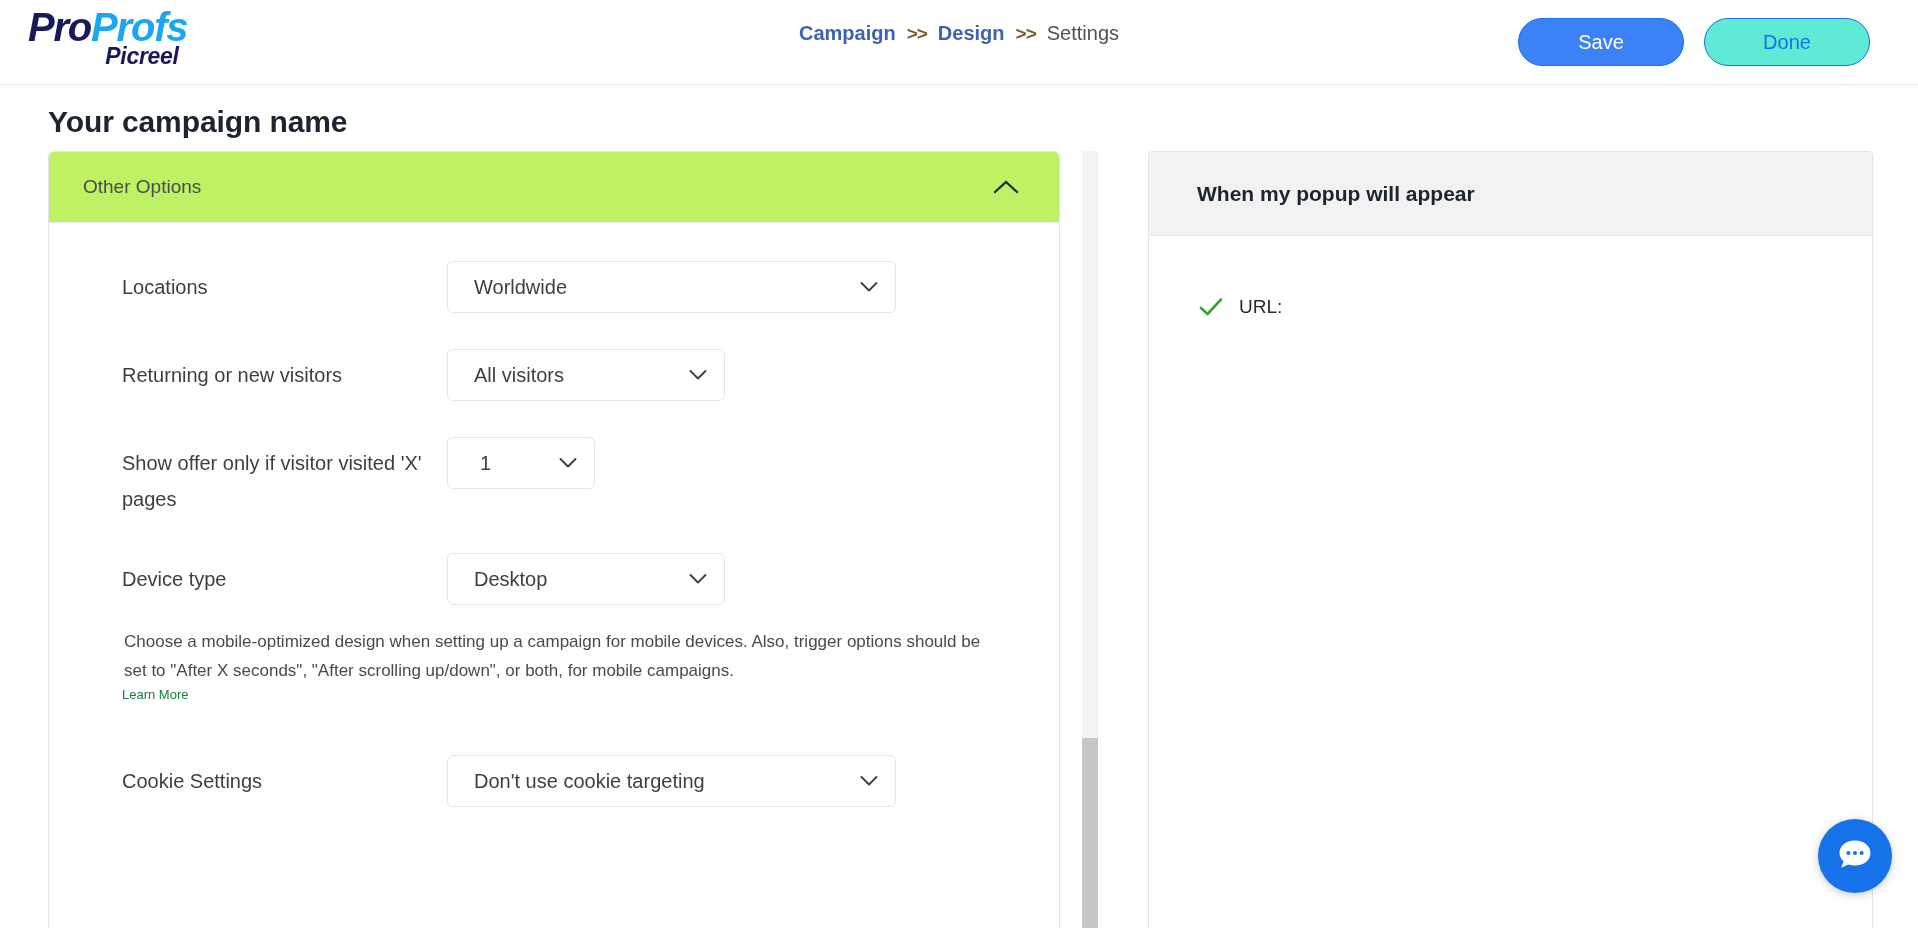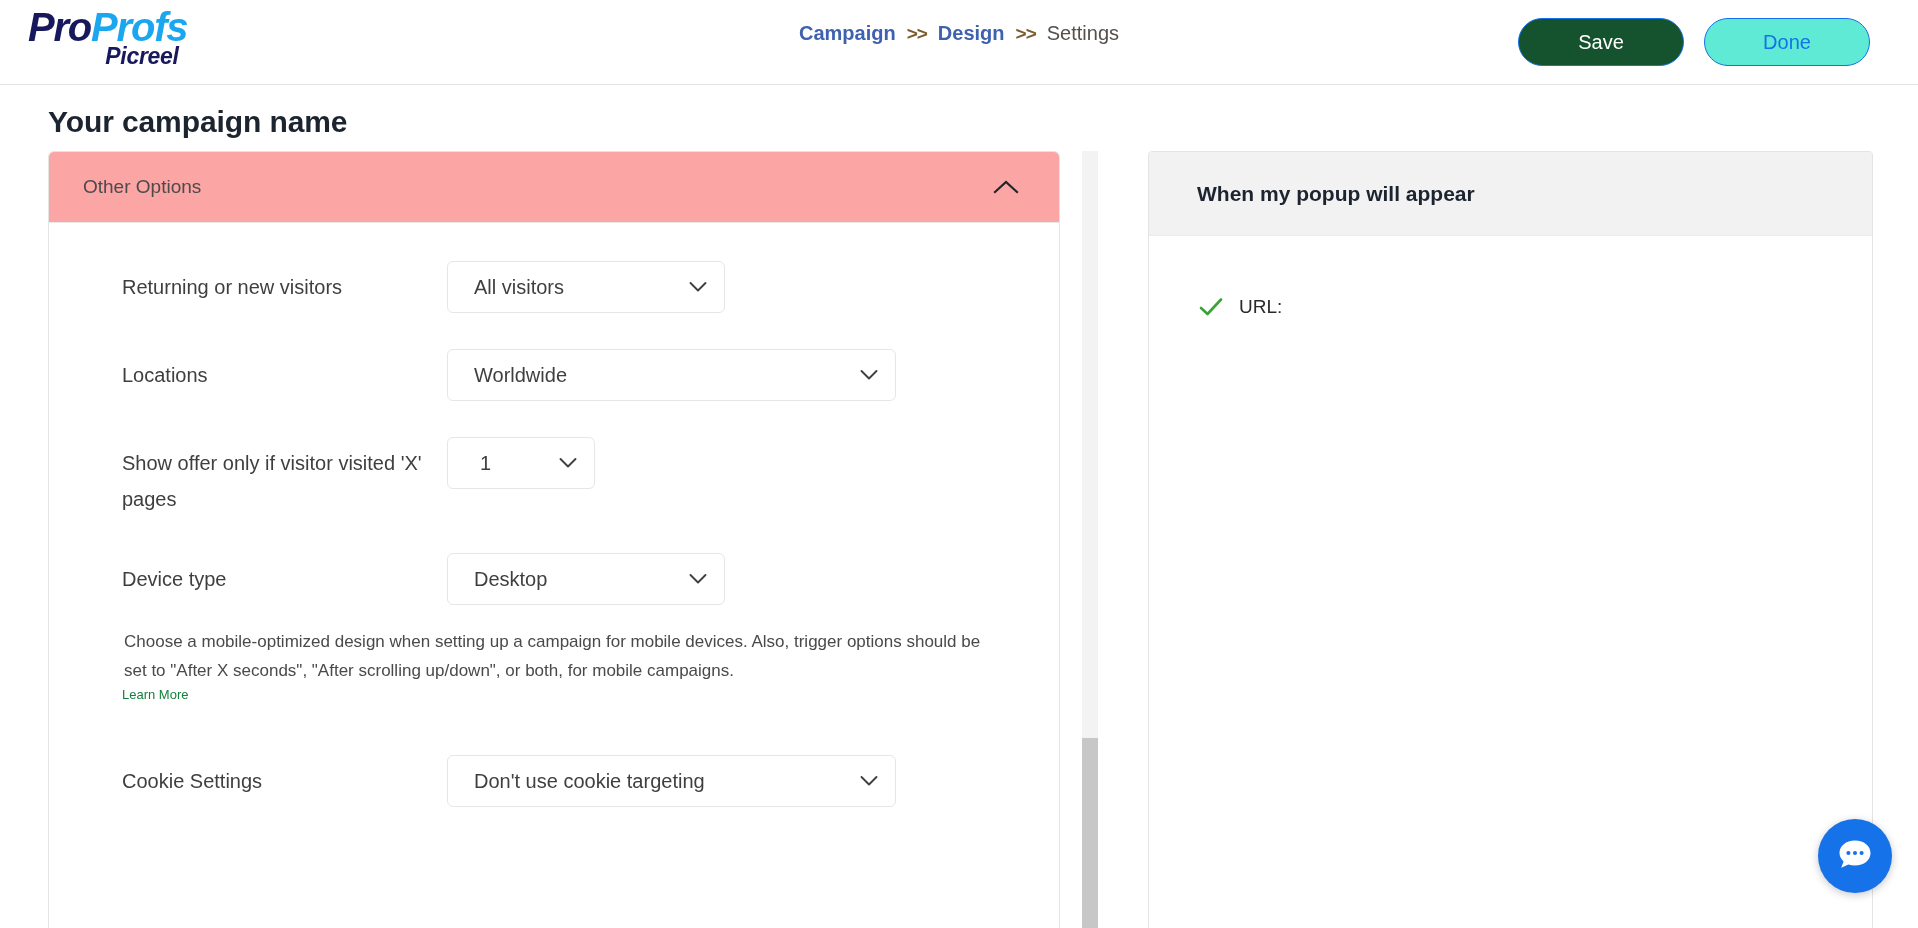--- a/index.html
+++ b/index.html
@@ -93,21 +93,21 @@
     min-width: 166px;
     border-radius: 26px;
     font-size: 20px;
     display: flex;
     align-items: center;
     justify-content: center;
     cursor: pointer;
     border: 1px solid transparent;
   }
   .btn-primary {
-    background: #14532d;
+    background: #3b82f6;
     color: #ffffff;
     border-color: #1572e8;
   }
   .btn-outline {
     background: #5eead4;
     color: #1572e8;
     border: 1px solid #1572e8;
   }
 
   
@@ -135,21 +135,21 @@
     top: 66px;
     width: 1012px;
     height: 813px;
     background: #ffffff;
     border: 1px solid #e4e4e4;
     border-radius: 6px;
     overflow: hidden;
   }
   .panel-header {
     height: 71px;
-    background: #fca5a5;
+    background: #bef264;
     display: flex;
     align-items: center;
     padding: 0 36px 0 34px;
     border-bottom: 1px solid #e8e8e8;
   }
   .panel-header-title {
     font-size: 19px;
     color: #4b4b4b;
     flex: 1;
   }
@@ -339,50 +339,50 @@
     <div class="panel-header">
       <span class="panel-header-title">Other Options</span>
       <span class="chevron-toggle">
         <svg width="26" height="16" viewBox="0 0 26 16" aria-hidden="true">
           <polyline points="2,13 13,3 24,13" fill="none" stroke="#20242c" stroke-width="2.2" stroke-linecap="square"></polyline>
         </svg>
       </span>
     </div>
 
     <div class="panel-body">
+
+      <div class="form-row">
+        <div class="form-label">Locations</div>
+        <div class="select-wrap">
+          <select class="sel w-locations">
+            <option>Worldwide</option>
+          </select>
+          <span class="sel-arrow">
+            <svg width="18" height="11" viewBox="0 0 18 11" aria-hidden="true">
+              <polyline points="1.5,1.5 9,9 16.5,1.5" fill="none" stroke="#3f3f3f" stroke-width="1.9" stroke-linecap="round" stroke-linejoin="round"></polyline>
+            </svg>
+          </span>
+        </div>
+      </div>
 
       <div class="form-row">
         <div class="form-label">Returning or new visitors</div>
         <div class="select-wrap">
           <select class="sel w-visitors">
             <option>All visitors</option>
           </select>
           <span class="sel-arrow">
             <svg width="18" height="11" viewBox="0 0 18 11" aria-hidden="true">
               <polyline points="1.5,1.5 9,9 16.5,1.5" fill="none" stroke="#3f3f3f" stroke-width="1.9" stroke-linecap="round" stroke-linejoin="round"></polyline>
             </svg>
           </span>
         </div>
       </div>
 
       <div class="form-row">
-        <div class="form-label">Locations</div>
-        <div class="select-wrap">
-          <select class="sel w-locations">
-            <option>Worldwide</option>
-          </select>
-          <span class="sel-arrow">
-            <svg width="18" height="11" viewBox="0 0 18 11" aria-hidden="true">
-              <polyline points="1.5,1.5 9,9 16.5,1.5" fill="none" stroke="#3f3f3f" stroke-width="1.9" stroke-linecap="round" stroke-linejoin="round"></polyline>
-            </svg>
-          </span>
-        </div>
-      </div>
-
-      <div class="form-row">
         <div class="form-label two-line">Show offer only if visitor visited 'X' pages</div>
         <div class="select-wrap">
           <select class="sel w-pages">
             <option>1</option>
           </select>
           <span class="sel-arrow">
             <svg width="18" height="11" viewBox="0 0 18 11" aria-hidden="true">
               <polyline points="1.5,1.5 9,9 16.5,1.5" fill="none" stroke="#3f3f3f" stroke-width="1.9" stroke-linecap="round" stroke-linejoin="round"></polyline>
             </svg>
           </span>

